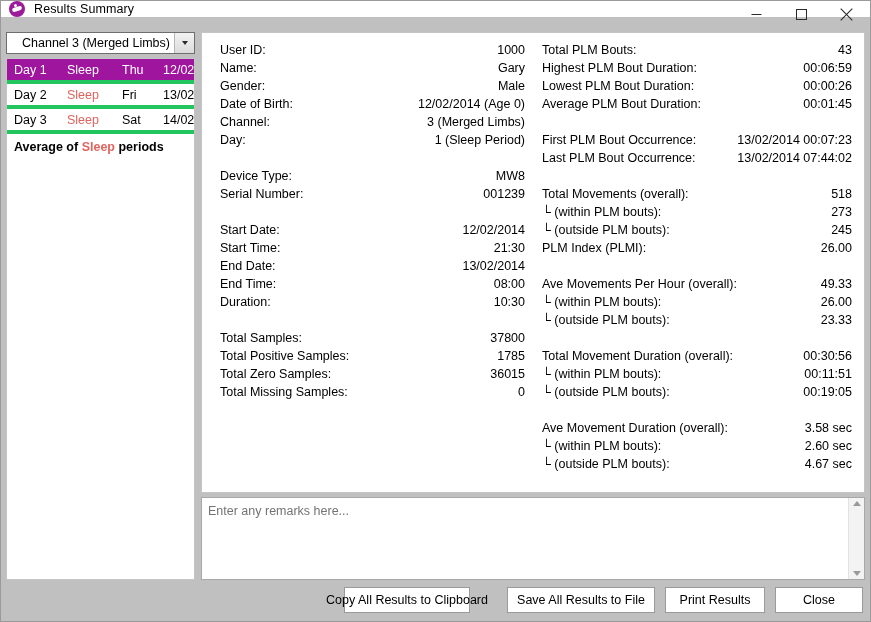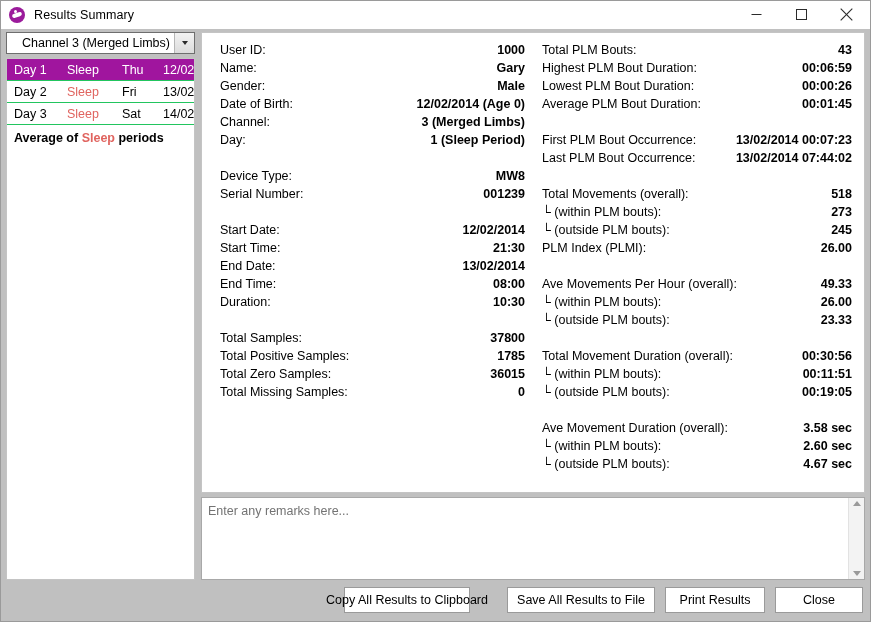--- a/index.html
+++ b/index.html
@@ -22,21 +22,21 @@
     background: #c0c0c0;
     box-sizing: border-box;
     border: 1px solid #9a9a9a;
   }
 
   
   #titlebar {
     position: absolute;
     left: 0; top: 0;
     width: 869px;
-    height: 28px;
+    height: 16px;
     background: #ffffff;
     display: flex;
     align-items: center;
   }
   #app-icon {
     width: 16px; height: 16px;
     margin-left: 8px;
     border-radius: 50%;
     background: #9b1b9b;
     position: relative;
@@ -137,21 +137,21 @@
   }
   table#days-table {
     border-collapse: collapse;
     width: 100%;
     table-layout: fixed;
   }
   table#days-table td {
     font-size: 12.5px;
     height: 21px;
     padding: 0 0 0 7px;
-    border-bottom: 1px solid #22c55e;
+    border-bottom: 4px solid #22c55e;
     white-space: nowrap;
     overflow: hidden;
   }
   tr.day-row.selected td {
     background: #a0159e;
     color: #ffffff;
     border-bottom: 1px solid #a0159e;
   }
   tr.day-row.selected td.c-state { color: #ffffff; }
   td.c-day   { width: 46px; }
@@ -192,21 +192,21 @@
   .res-row {
     display: flex;
     justify-content: space-between;
     align-items: baseline;
     height: 18px;
     line-height: 18px;
     font-size: 12.5px;
   }
   .res-row.spacer { height: 18px; }
   .res-label { white-space: nowrap; }
-  .res-value { font-weight: bold; white-space: nowrap; text-align: left; }
+  .res-value { font-weight: normal; white-space: nowrap; text-align: left; }
 
   
   #remarks-wrap {
     position: absolute;
     left: 200px;
     top: 496px;
     width: 664px;
     height: 83px;
     background: #ffffff;
     border: 1px solid #a8a8a8;

